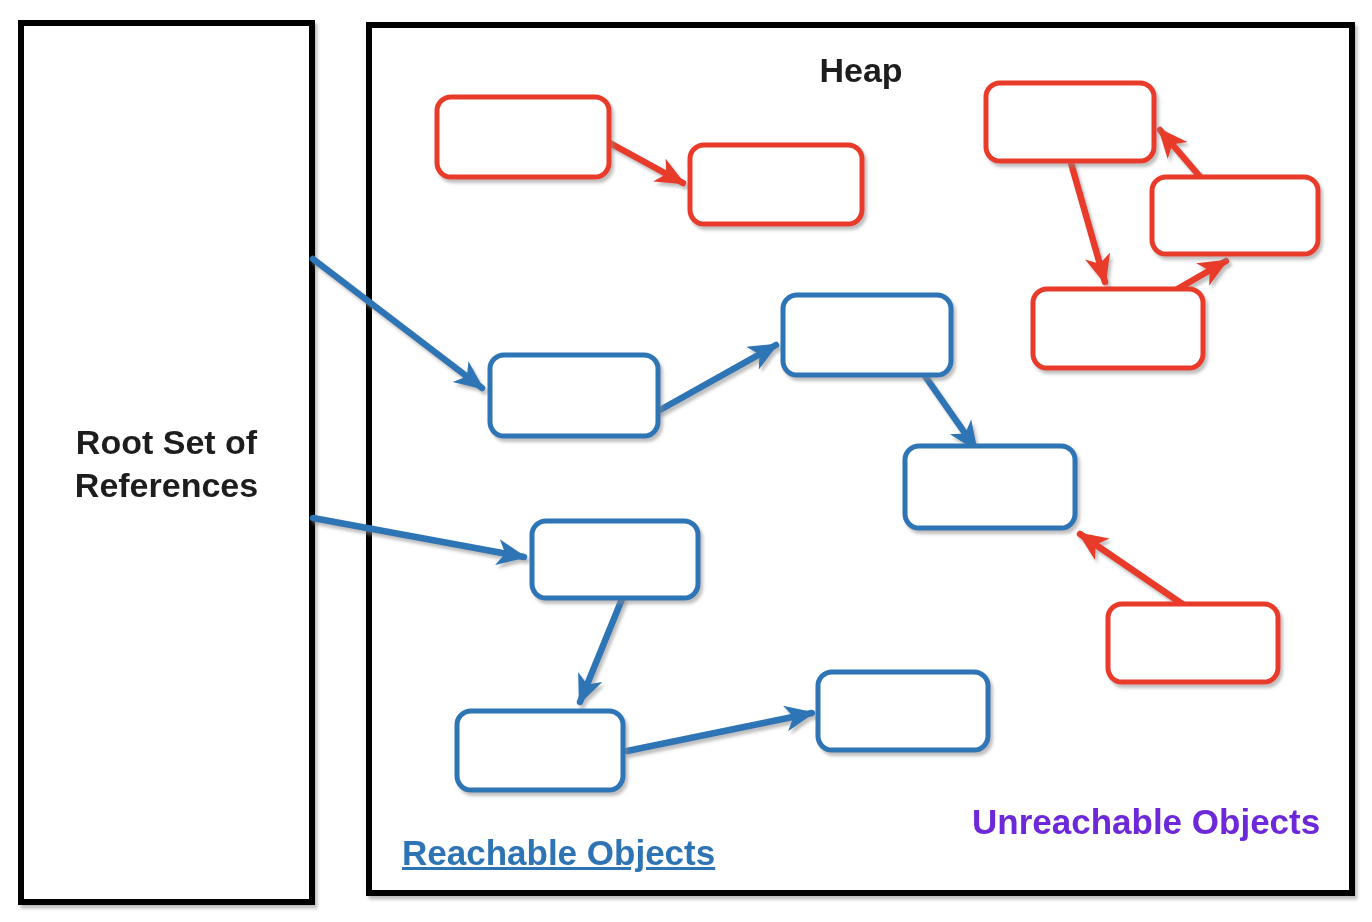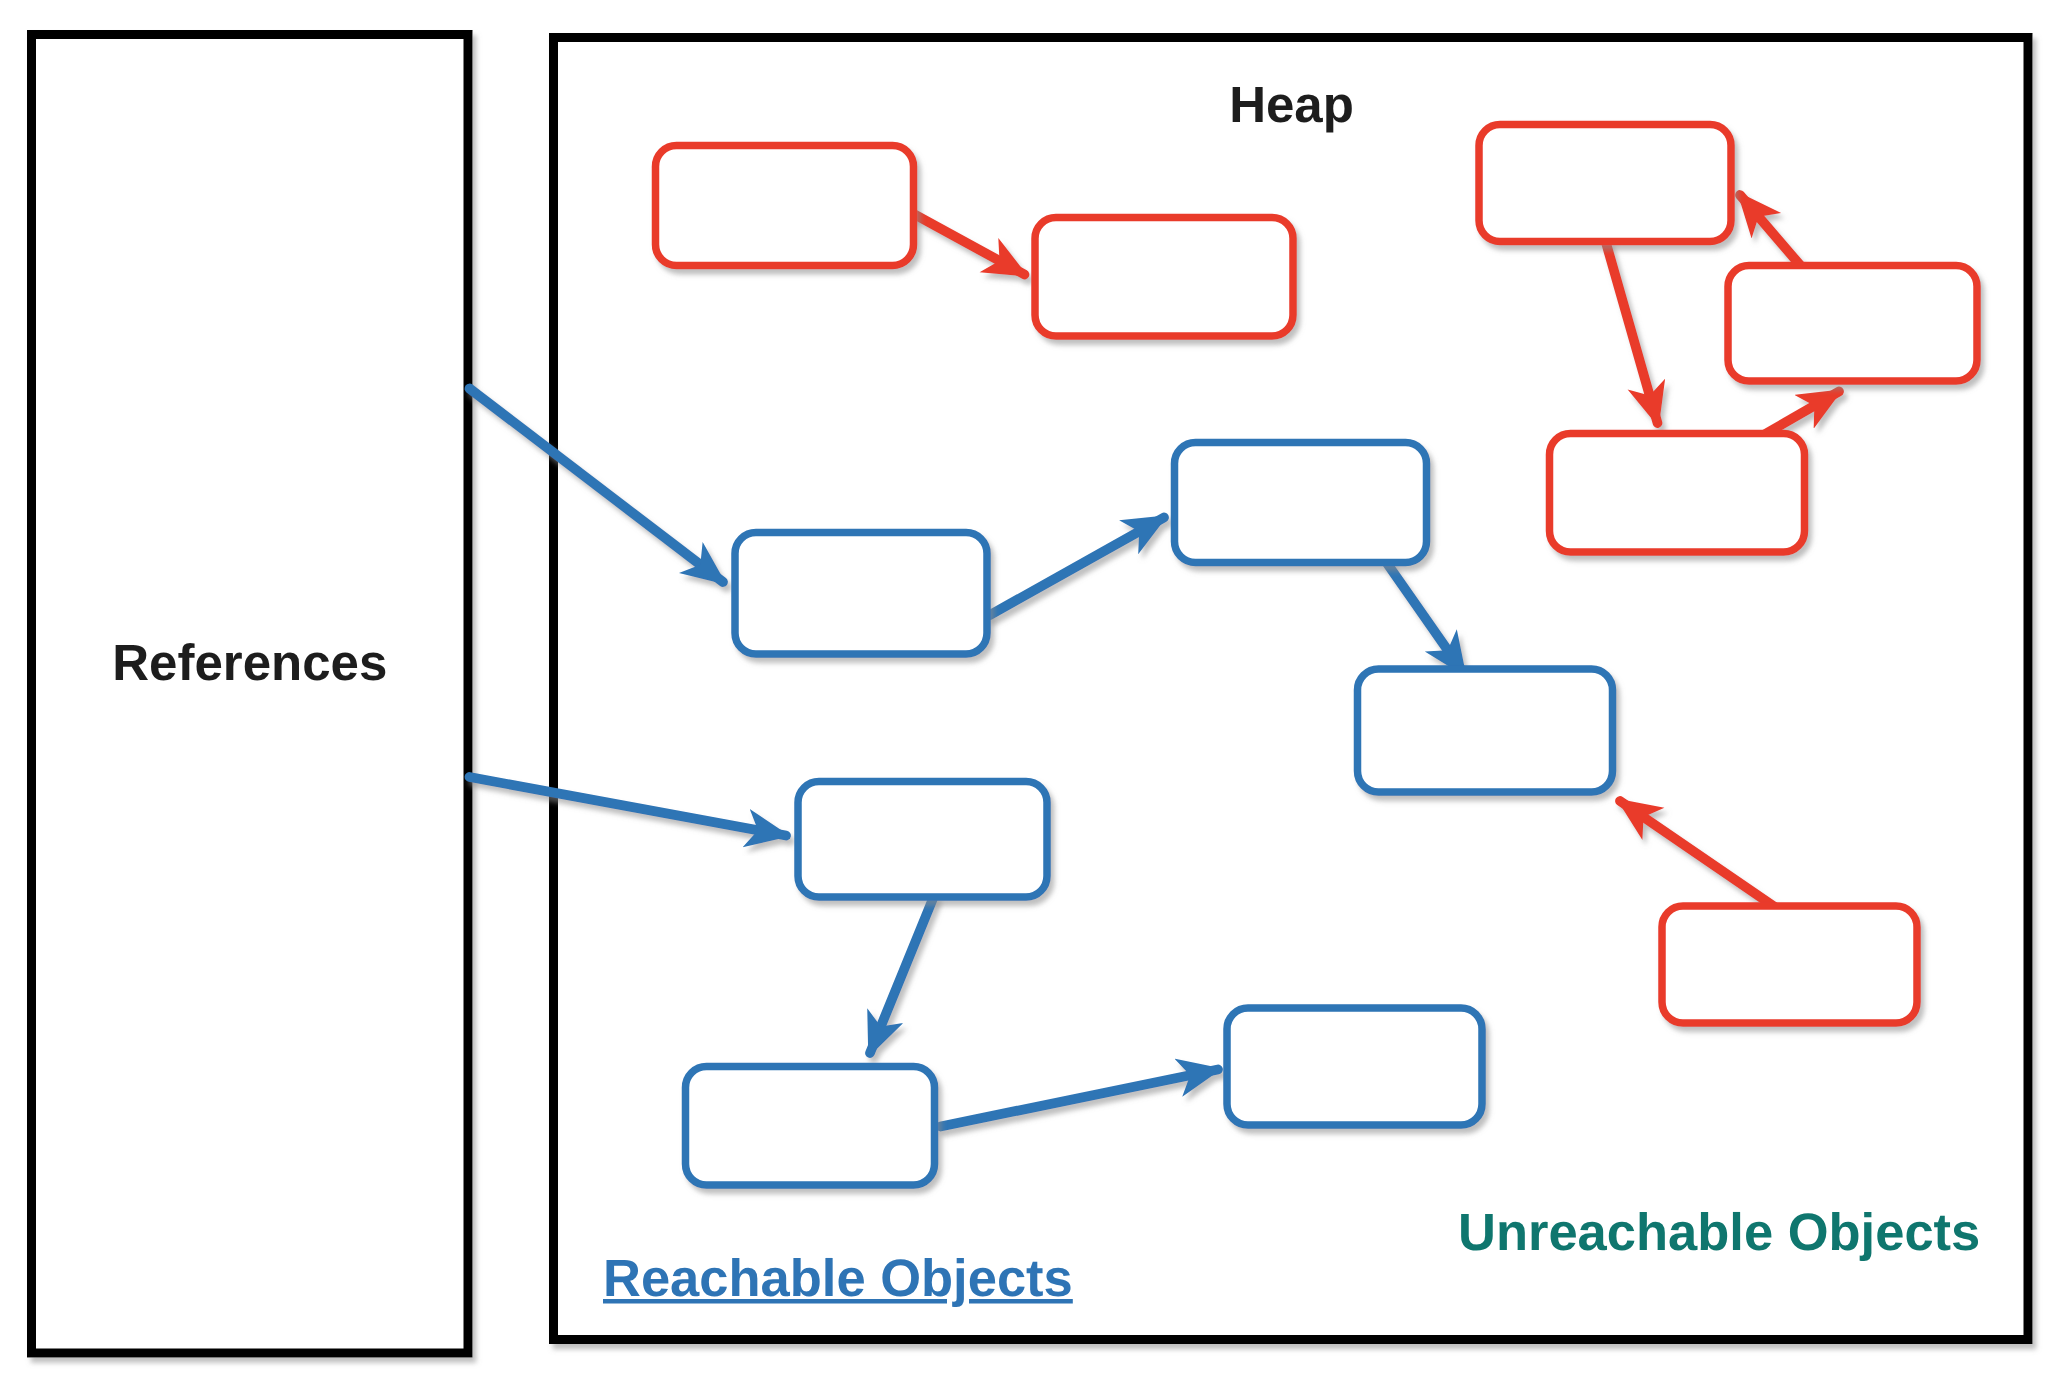--- a/index.html
+++ b/index.html
@@ -104,24 +104,25 @@
         <rect x="437" y="97" width="172" height="80" rx="14" ry="14" fill="#ffffff" stroke="#e93b2c" stroke-width="5" filter="url(#ds)"></rect>
         <rect x="690" y="145" width="172" height="79" rx="14" ry="14" fill="#ffffff" stroke="#e93b2c" stroke-width="5" filter="url(#ds)"></rect>
         <rect x="986" y="83" width="168" height="78" rx="14" ry="14" fill="#ffffff" stroke="#e93b2c" stroke-width="5" filter="url(#ds)"></rect>
         <rect x="1152" y="177" width="166" height="77" rx="14" ry="14" fill="#ffffff" stroke="#e93b2c" stroke-width="5" filter="url(#ds)"></rect>
         <rect x="1033" y="289" width="170" height="79" rx="14" ry="14" fill="#ffffff" stroke="#e93b2c" stroke-width="5" filter="url(#ds)"></rect>
         <rect x="1108" y="604" width="170" height="78" rx="14" ry="14" fill="#ffffff" stroke="#e93b2c" stroke-width="5" filter="url(#ds)"></rect>
       </g>
   </svg>
 
   <div class="lbl lbl-root">
+    <div>Root Set of</div>
     <div>References</div>
   </div>
 
   <div class="lbl lbl-heap">Heap</div>
 
   <div class="lbl lbl-reachable" style="color: rgb(46, 116, 181); text-decoration: underline;">Reachable Objects</div>
 
-  <div class="lbl lbl-unreachable" style="color: #0f766e;">
+  <div class="lbl lbl-unreachable" style="color: #6d28d9;">
     <div>Unreachable Objects</div>
   </div>
 
 </div>
 
 </body></html>

